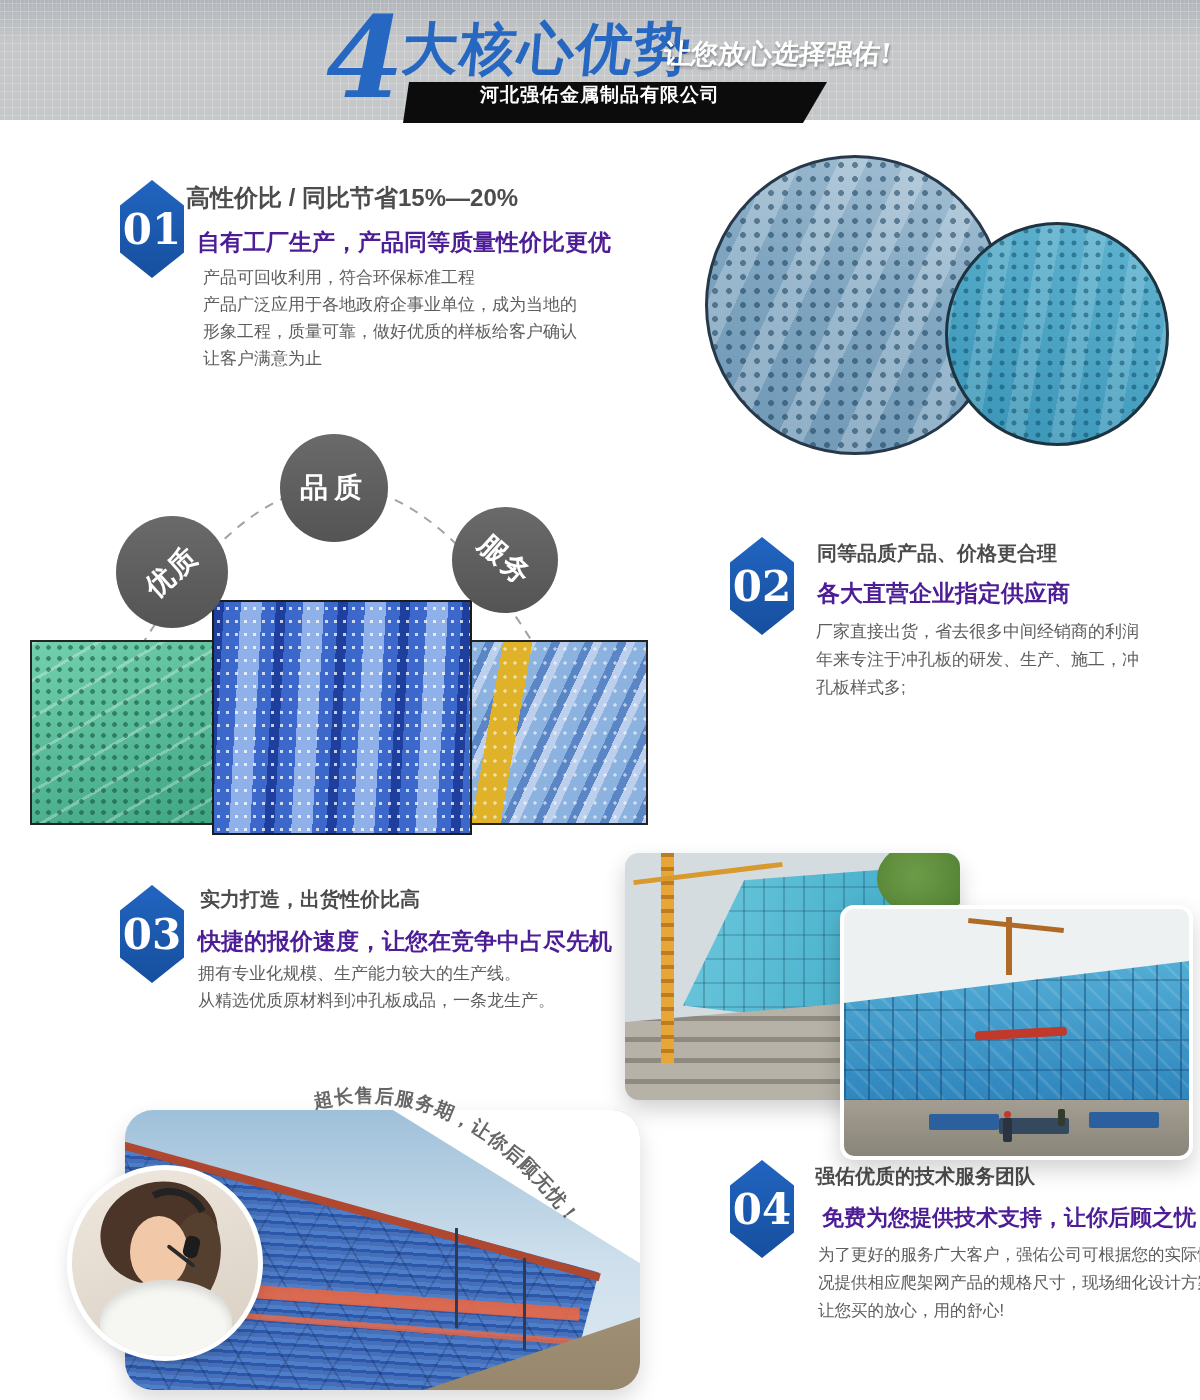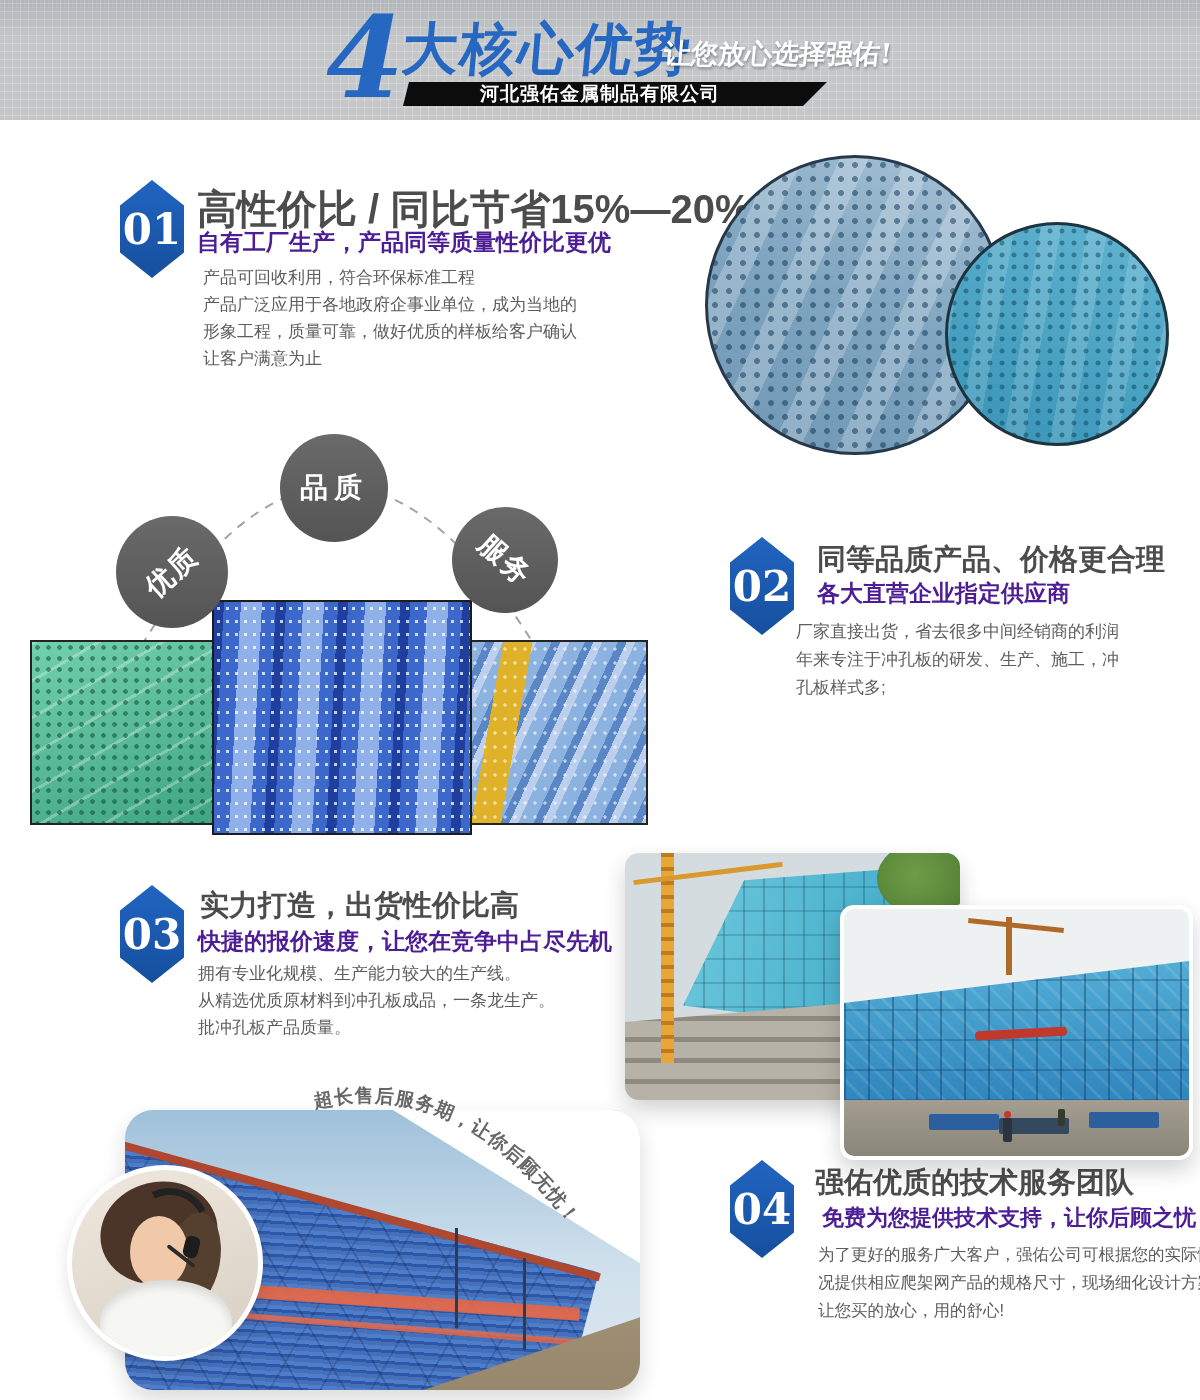--- a/index.html
+++ b/index.html
@@ -12,32 +12,32 @@
       repeating-linear-gradient(90deg, rgba(255,255,255,.20) 0 1px, transparent 1px 4px),
       repeating-linear-gradient(0deg, rgba(95,100,108,.14) 0 1px, transparent 1px 8px),
       repeating-linear-gradient(90deg, rgba(95,100,108,.14) 0 1px, transparent 1px 8px),
       linear-gradient(180deg, rgba(120,130,140,.25), rgba(120,130,140,0) 35%);}
   .big-4{position:absolute;left:326px;top:-8px;font:italic bold 112px "DejaVu Serif",serif;
     color:#2667c2;letter-spacing:-4px;}
   .head-title{position:absolute;left:402px;top:12px;font:bold 56px "DejaVu Serif",serif;
     color:#2667c2;transform:skewX(-5deg);letter-spacing:2px;}
   .head-slogan{position:absolute;left:664px;top:36px;font:bold 27px "DejaVu Serif",serif;
     color:#fff;transform:skewX(-5deg);text-shadow:1px 2px 3px rgba(0,0,0,.35);}
-  .ribbon{position:absolute;left:403px;top:82px;width:424px;height:24px;background:#0c0c0c;
+  .ribbon{position:absolute;left:403px;top:82px;width:424px;height:41px;background:#0c0c0c;
     clip-path:polygon(6px 0,100% 0,calc(100% - 24px) 100%,0 100%);
-    display:flex;align-items:center;justify-content:center;}
+    display:flex;align-items:flex-start;justify-content:center;}
   .ribbon span{color:#fff;font-weight:bold;font-size:19px;letter-spacing:1px;padding-right:30px;}
   
   .hex{position:absolute;width:64px;height:98px;
     background:linear-gradient(180deg,#2164c0,#164f9e);
     clip-path:polygon(50% 0,100% 26%,100% 74%,50% 100%,0 74%,0 26%);
     display:flex;align-items:center;justify-content:center;}
   .hex span{color:#fff;font:bold 42px "DejaVu Serif",serif;}
   
-  .adv-title{position:absolute;font-weight:bold;font-size:29px;color:#4c4c4c;white-space:nowrap;}
+  .adv-title{position:absolute;font-weight:bold;font-size:20px;color:#4c4c4c;white-space:nowrap;}
   .adv-sub{position:absolute;font:bold 23px "DejaVu Serif",serif;color:#4c1d95;white-space:nowrap;}
   .adv-body{position:absolute;font-size:17px;color:#5d5d5d;}
   .adv-body .bl{line-height:27px;white-space:nowrap;}
   .adv2 .bl,.adv4 .bl{line-height:28px;}
   
   .arc-svg{position:absolute;left:0;top:0;z-index:1;pointer-events:none;}
   .badge{position:absolute;border-radius:50%;background:linear-gradient(180deg,#6a6a6a,#545454);
     display:flex;align-items:center;justify-content:center;z-index:4;}
   .badge span{color:#fff;font-weight:bold;font-size:28px;letter-spacing:6px;}
   .badge.rl span{transform:rotate(-42deg);letter-spacing:2px;}
@@ -154,21 +154,21 @@
     </div>
   </div>
 
   <svg class="arc-svg" width="1200" height="1400">
     <path d="M 108 705 Q 335 270 566 700" fill="none" stroke="#a3a3a3" stroke-width="2" stroke-dasharray="9 8"></path>
   </svg>
 
   <div class="hex" style="left:120px;top:180px;">
     <span>01</span>
   </div>
-  <div class="adv-title" style="left:197px;top:182px;font-size:40px;">高性价比 / 同比节省15%—20%</div>
+  <div class="adv-title" style="left:186px;top:182px;font-size:24px;">高性价比 / 同比节省15%—20%</div>
   <div class="adv-sub" style="left:197px;top:227px;">自有工厂生产，产品同等质量性价比更优</div>
   <div class="adv-body adv1" style="left:197px;top:264px;margin-left:6px;">
     <div class="bl">产品可回收利用，符合环保标准工程</div>
     <div class="bl">产品广泛应用于各地政府企事业单位，成为当地的</div>
     <div class="bl">形象工程，质量可靠，做好优质的样板给客户确认</div>
     <div class="bl">让客户满意为止</div>
   </div>
 
   <div class="circ circ-a"></div>
   <div class="circ circ-b"></div>
@@ -185,35 +185,34 @@
 
   <div class="ph panel-green"></div>
   <div class="ph panel-corr"></div>
   <div class="ph panel-wave"></div>
 
   <div class="hex" style="left:730px;top:537px;justify-content:center;">
     <span>02</span>
   </div>
   <div class="adv-title" style="left:817px;top:540px;">同等品质产品、价格更合理</div>
   <div class="adv-sub" style="left:817px;top:578px;font-family:Liberation Mono, monospace;">各大直营企业指定供应商</div>
-  <div class="adv-body adv2" style="left:796px;top:618px;">
+  <div class="adv-body adv2" style="left:816px;top:618px;">
     <div class="bl">厂家直接出货，省去很多中间经销商的利润</div>
     <div class="bl">年来专注于冲孔板的研发、生产、施工，冲</div>
     <div class="bl">孔板样式多;</div>
   </div>
 
   <div class="hex" style="left:120px;top:885px;">
     <span>03</span>
   </div>
   <div class="adv-title" style="left:200px;top:886px;">实力打造，出货性价比高</div>
   <div class="adv-sub" style="left:198px;top:926px;">快捷的报价速度，让您在竞争中占尽先机</div>
   <div class="adv-body adv3" style="left:198px;top:960px;">
     <div class="bl">拥有专业化规模、生产能力较大的生产线。</div>
     <div class="bl">从精选优质原材料到冲孔板成品，一条龙生产。</div>
-    <div class="bl">批冲孔板产品质量。</div>
   </div>
 
   <div class="photo site-a">
     <div class="mesh"></div>
     <div class="floors"></div>
     <div class="crane"></div>
     <div class="jib"></div>
     <div class="tree"></div>
   </div>
   <div class="photo site-b">

